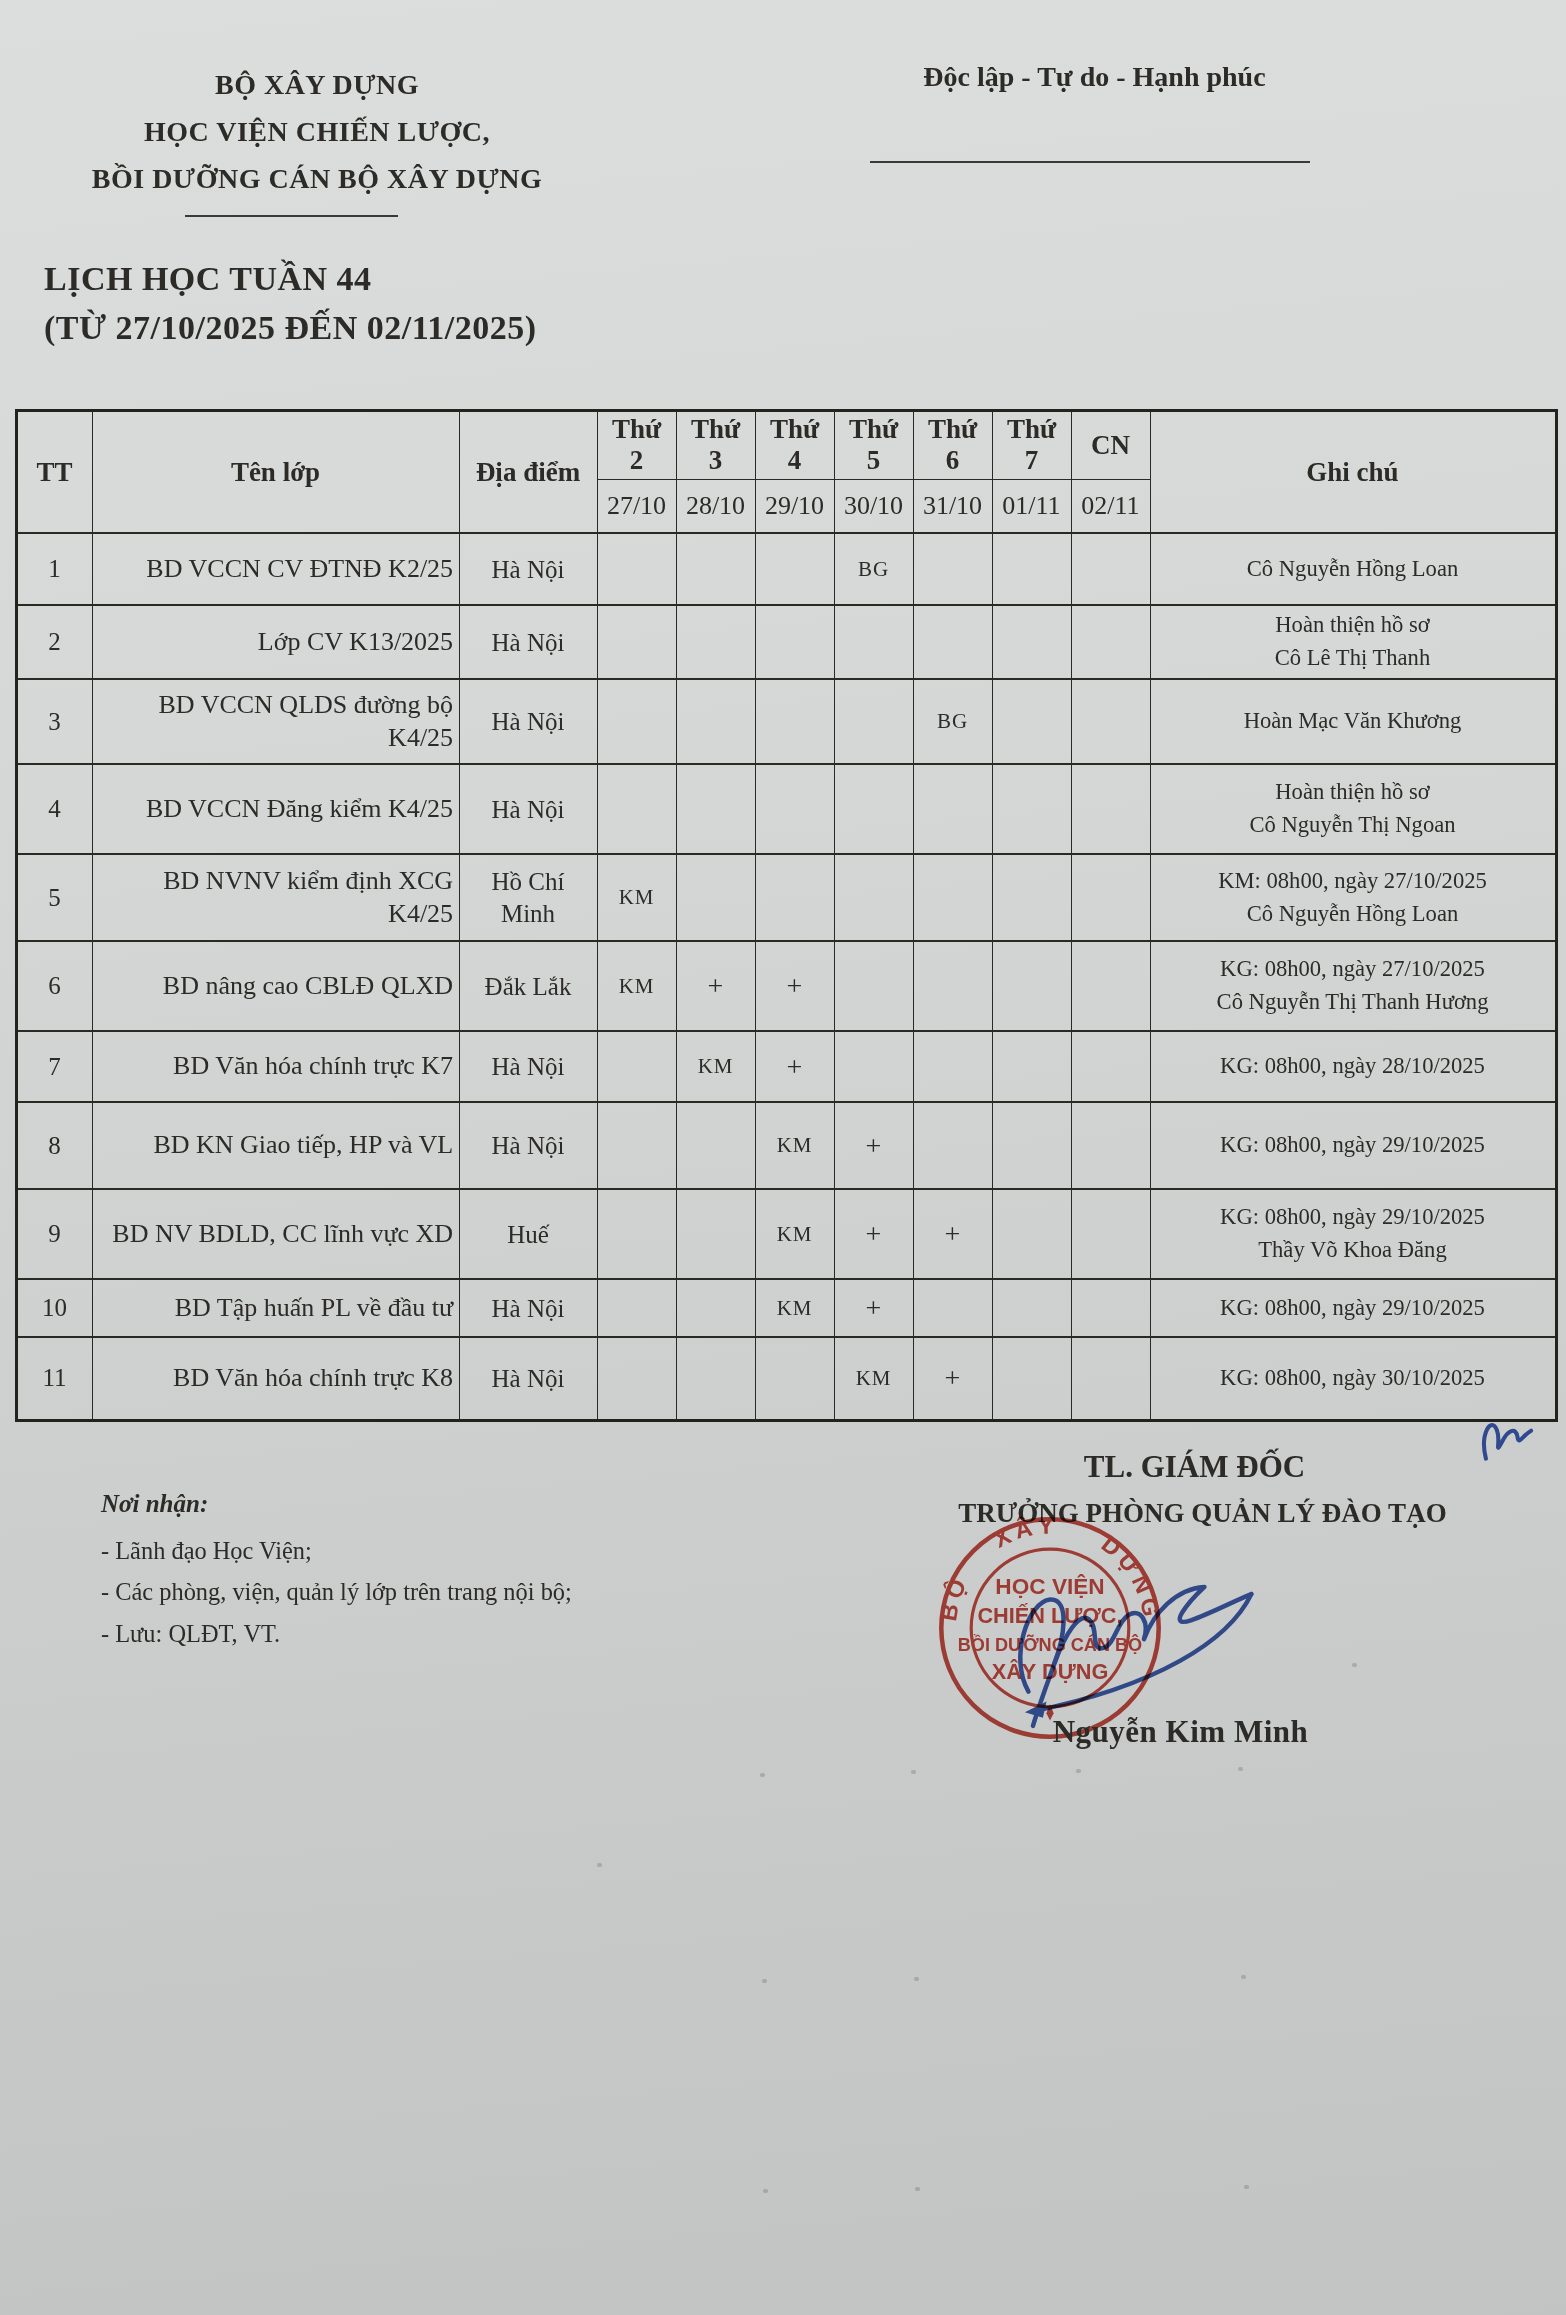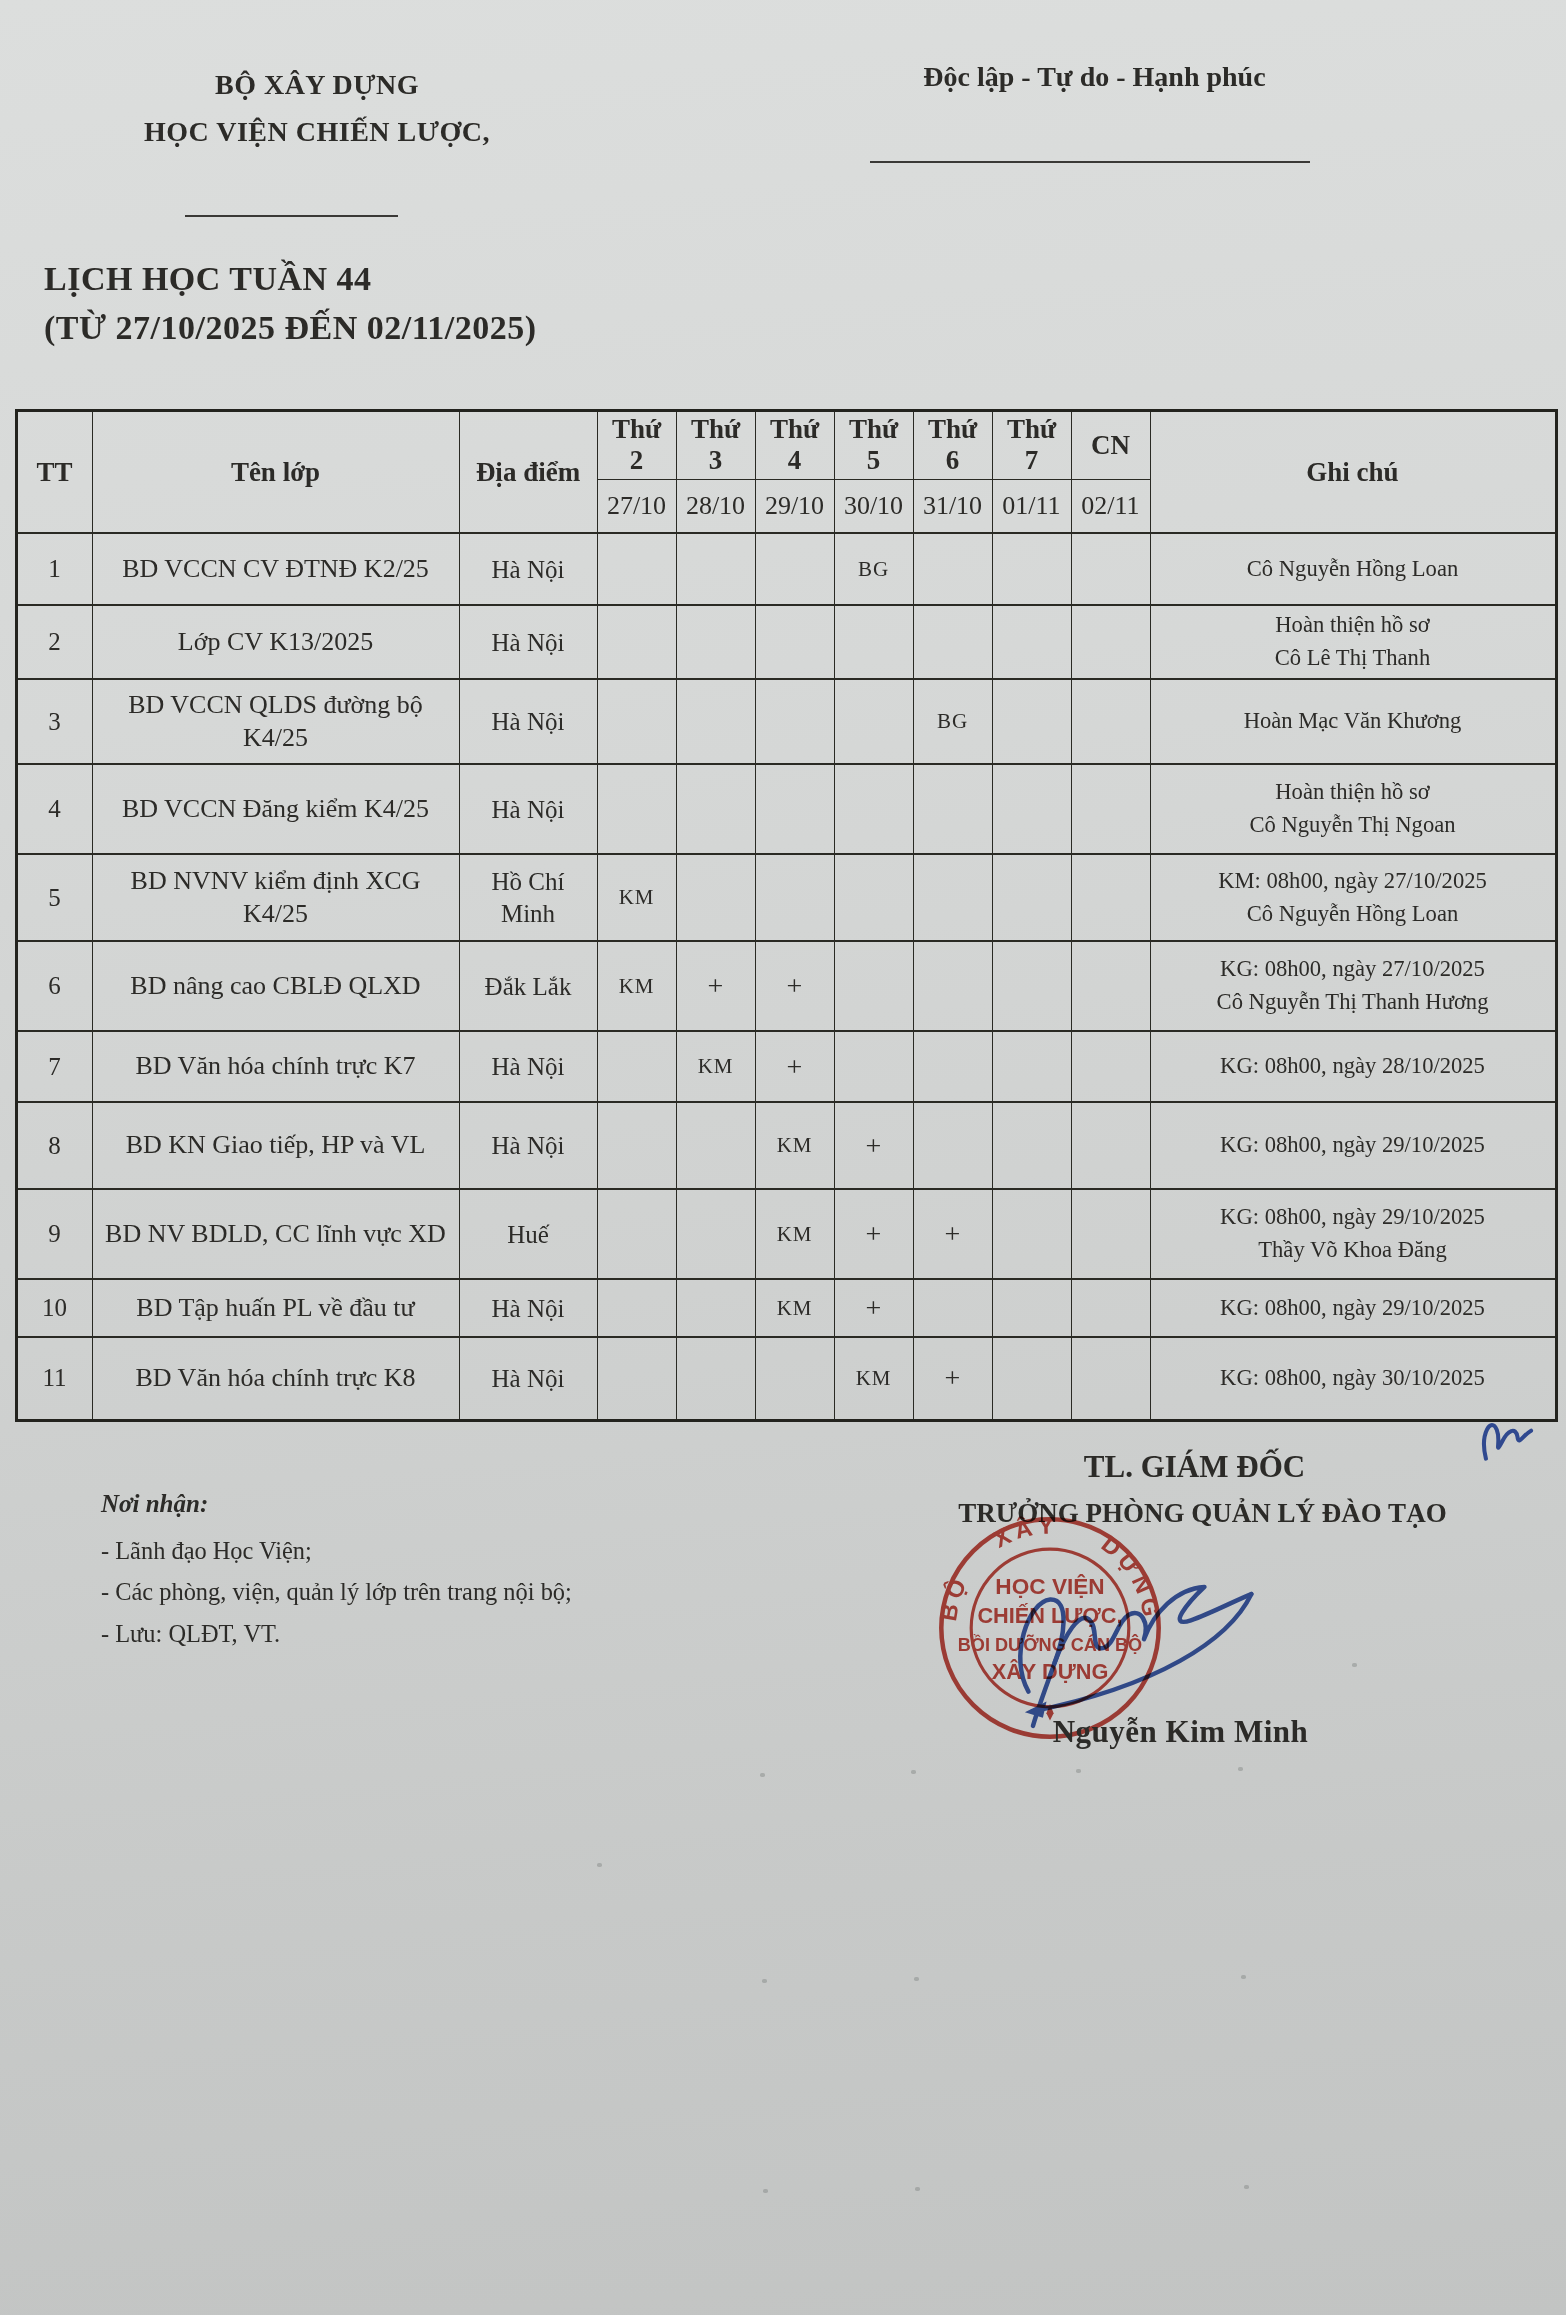--- a/index.html
+++ b/index.html
@@ -21,21 +21,21 @@
   .doc-title div{font-weight:bold;font-size:34px;margin-bottom:14.5px;letter-spacing:0.5px;}
   
   table.schedule{left:14.5px;top:409px;width:1538px;position:absolute;border-collapse:collapse;table-layout:fixed;}
   .schedule th,.schedule td{border:1.8px solid #2a2a24;padding:1.8px 5.4px;vertical-align:middle;}
   .schedule{border:3.6px solid #23231e;}
   .schedule thead th{font-weight:bold;font-size:27px;text-align:center;}
   .schedule thead tr.r-days th{height:63px;}
   .schedule thead tr.r-dates th{height:49px;font-weight:normal;font-size:26px;}
   .schedule tbody td{border-top-width:2.7px;border-bottom-width:2.7px;}
   .c-tt{text-align:center;font-size:25px;}
-  .c-class{text-align:center;font-size:26px;padding-left:9px;line-height:1.25;}
+  .c-class{text-align:right;font-size:26px;padding-left:9px;line-height:1.25;}
   .c-loc{text-align:center;font-size:25px;line-height:1.25;}
   .c-day{text-align:center;font-size:21px;letter-spacing:0.9px;}
   .c-day .plus{font-size:28px;letter-spacing:0;}
   .c-notes{text-align:center;font-size:22.6px;line-height:1.45;}
   tbody tr:nth-child(1){height:72px}tbody tr:nth-child(2){height:74px}
   tbody tr:nth-child(3){height:85px}tbody tr:nth-child(4){height:90px}
   tbody tr:nth-child(5){height:87px}tbody tr:nth-child(6){height:90px}
   tbody tr:nth-child(7){height:71px}tbody tr:nth-child(8){height:87px}
   tbody tr:nth-child(9){height:90px}tbody tr:nth-child(10){height:58px}
   tbody tr:nth-child(11){height:83px}
@@ -52,20 +52,21 @@
   .penmark-svg{left:1476px;top:1408px;mix-blend-mode:multiply;}
   
   .dot{position:absolute;width:4.5px;height:3.6px;border-radius:1.8px;background:#747876;opacity:.38;}
 </style>
 </head>
 <body>
 
 <div class="abs issuer">
   <div>BỘ XÂY DỰNG</div>
   <div>HỌC VIỆN CHIẾN LƯỢC,</div>
+  <div>BỒI DƯỠNG CÁN BỘ XÂY DỰNG</div>
 </div>
 <div class="abs issuer-rule"></div>
 
 <div class="abs national">
   <div>Độc lập - Tự do - Hạnh phúc</div>
 </div>
 <div class="abs national-rule"></div>
 
 <div class="abs doc-title">
   <div>LỊCH HỌC TUẦN 44</div>

